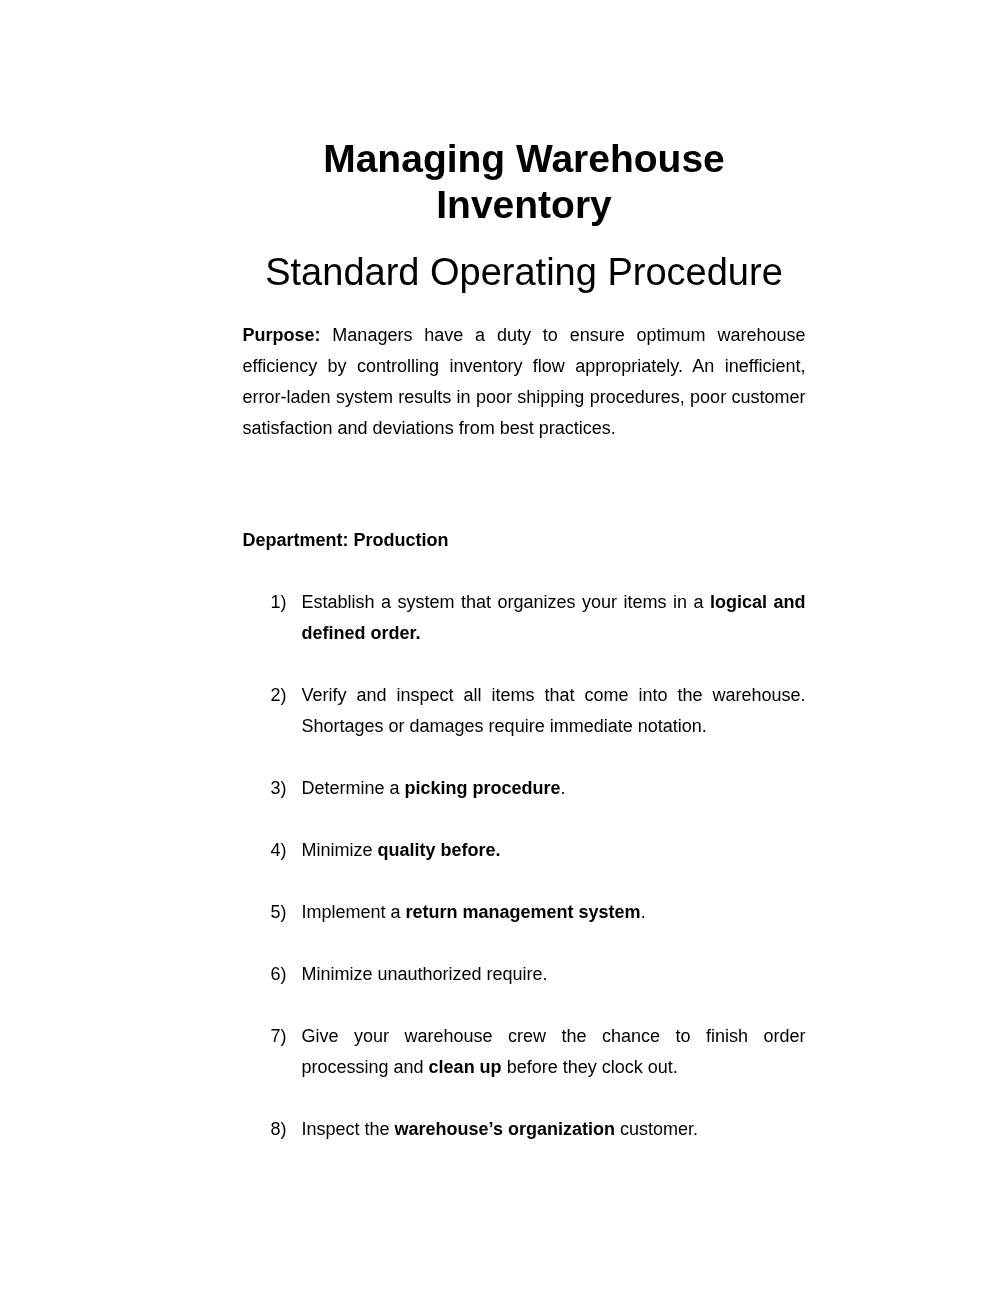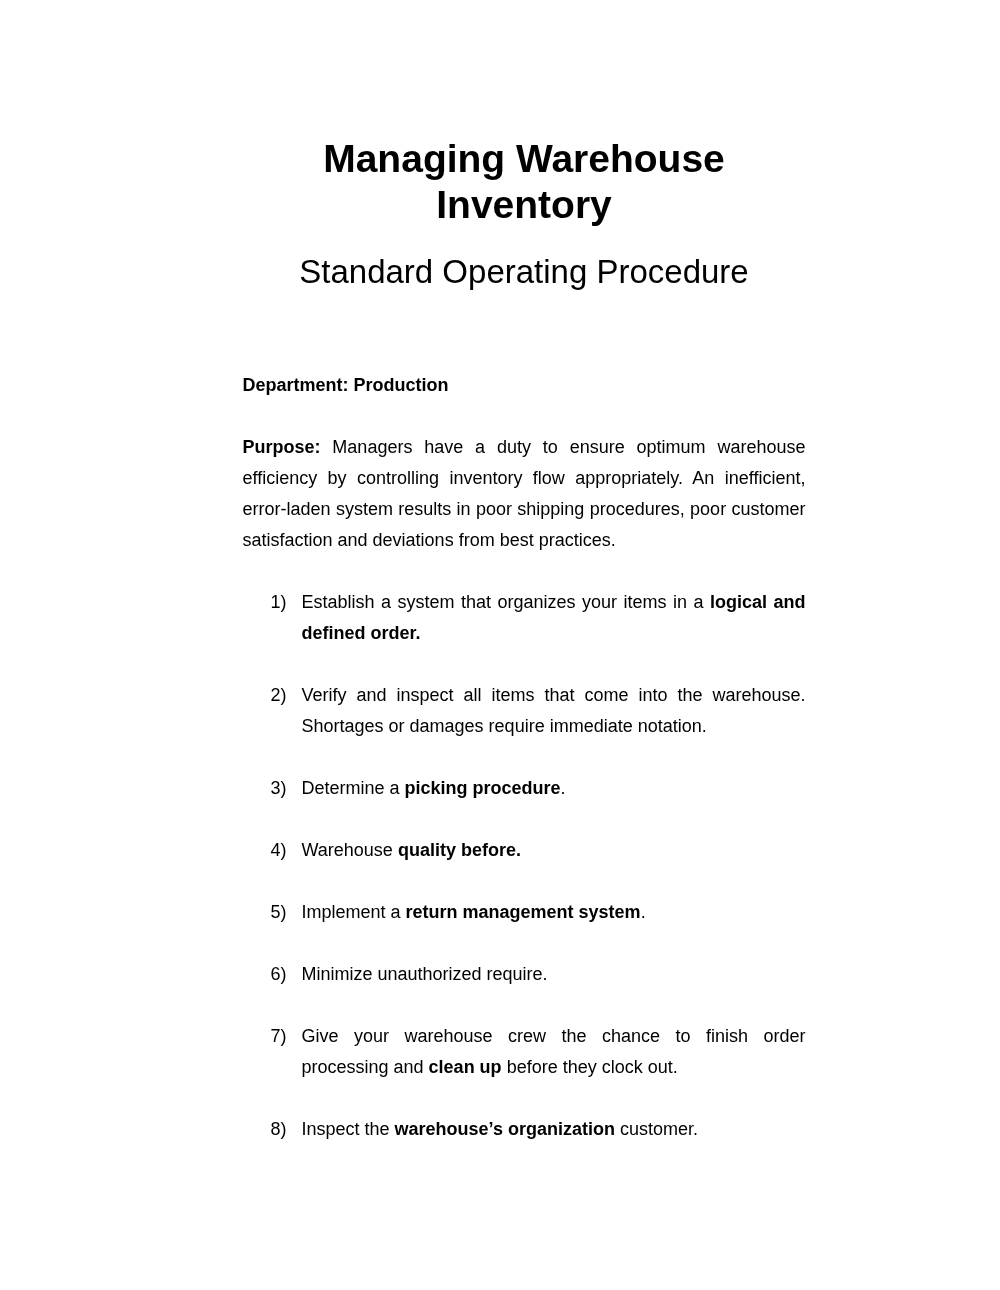--- a/index.html
+++ b/index.html
@@ -21,21 +21,21 @@
   }
   .title {
     margin: 0;
     font-size: 39px;
     line-height: 46px;
     font-weight: bold;
     text-align: center;
   }
   .subtitle {
     margin: 27px 0 0 0;
-    font-size: 33px;
+    font-size: 38px;
     line-height: 34px;
     font-weight: normal;
     text-align: center;
   }
   .body-text {
     font-size: 18px;
     line-height: 31px;
     margin: 31px 0 0 0;
   }
   .department {
@@ -66,42 +66,42 @@
     text-align: justify;
   }
 </style>
 </head>
 <body>
 
 <div class="page">
   <h1 class="title">Managing Warehouse Inventory</h1>
   <h2 class="subtitle">Standard Operating Procedure</h2>
 
+  <p class="body-text justify"><span class="b">Purpose: </span><span>Managers have a duty to ensure optimum warehouse efficiency by controlling inventory flow appropriately. An inefficient, error-laden system results in poor shipping procedures, poor customer satisfaction and deviations from best practices.</span></p>
+
   <p class="body-text department"><span class="b">Department: Production</span></p>
-
-  <p class="body-text justify"><span class="b">Purpose: </span><span>Managers have a duty to ensure optimum warehouse efficiency by controlling inventory flow appropriately. An inefficient, error-laden system results in poor shipping procedures, poor customer satisfaction and deviations from best practices.</span></p>
 
 
 
   <div class="steps">
       <div class="step">
         <span class="num">1)</span>
         <div class="step-body"><span>Establish a system that organizes your items in a </span><span class="b">logical and defined order.</span></div>
       </div>
       <div class="step">
         <span class="num">2)</span>
         <div class="step-body"><span>Verify and inspect all items that come into the warehouse. Shortages or damages require immediate notation.</span></div>
       </div>
       <div class="step">
         <span class="num">3)</span>
         <div class="step-body"><span>Determine a </span><span class="b">picking procedure</span><span>.</span></div>
       </div>
       <div class="step">
         <span class="num">4)</span>
-        <div class="step-body"><span>Warehouse </span><span class="b">quality before.</span></div>
+        <div class="step-body"><span>Minimize </span><span class="b">quality before.</span></div>
       </div>
       <div class="step">
         <span class="num">5)</span>
         <div class="step-body"><span>Implement a </span><span class="b">return management system</span><span>.</span></div>
       </div>
       <div class="step">
         <span class="num">6)</span>
         <div class="step-body"><span>Minimize unauthorized require.</span></div>
       </div>
       <div class="step">

